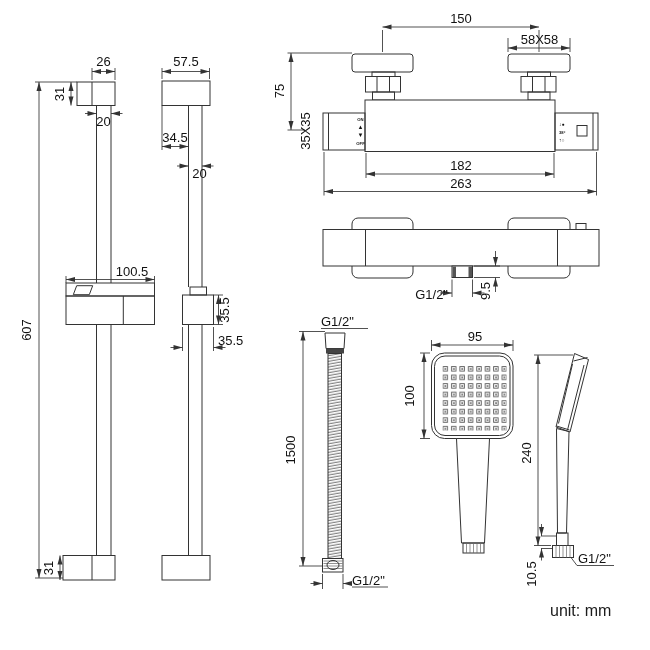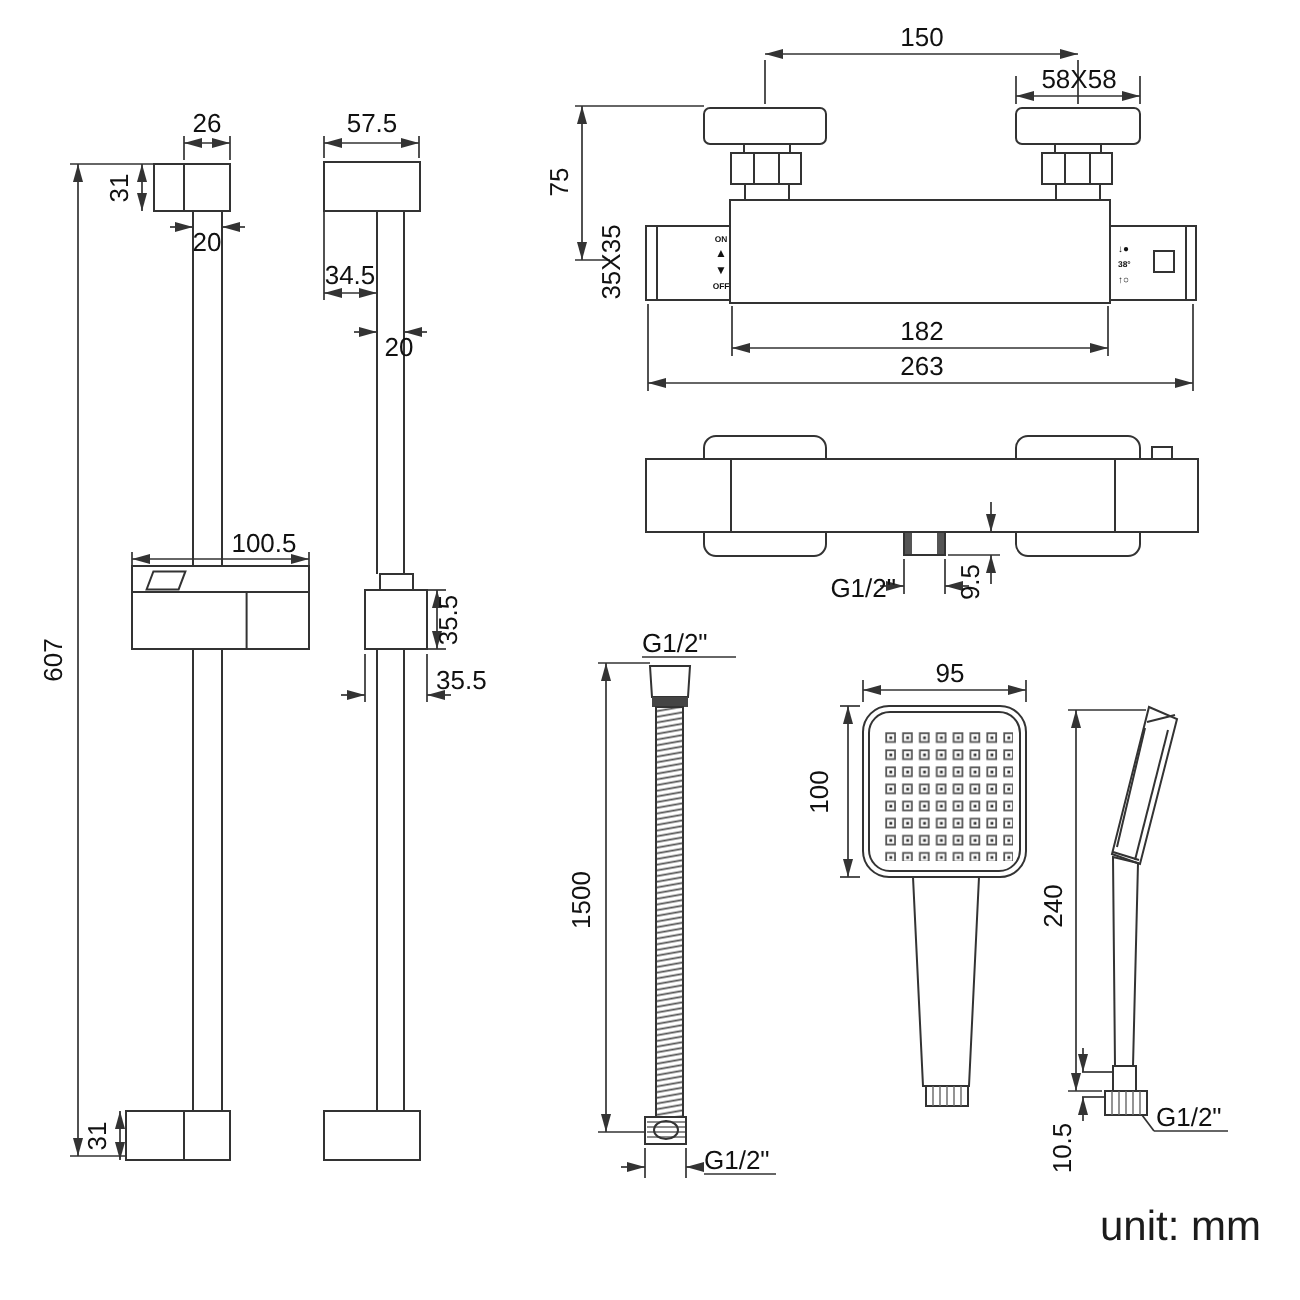--- a/index.html
+++ b/index.html
@@ -7,21 +7,21 @@
          font-family:"Liberation Sans",sans-serif;}
   svg text{font-family:"Liberation Sans",sans-serif;fill:#111;}
   .d{font-size:13px;}
   .t42{font-size:4.2px;font-weight:bold;}
   .t5{font-size:5px;font-weight:bold;}
   .t6{font-size:6px;}
   .ln{fill:none;stroke:#333;stroke-width:1;}
   .lnf{fill:#fff;stroke:#333;stroke-width:1;}
   .dim{fill:none;stroke:#333;stroke-width:0.85;}
   .rib{stroke:#666;stroke-width:0.7;}
-  #unitnote{position:absolute;left:550px;top:602px;font-size:21px;color:#1c1c1c;}
+  #unitnote{position:absolute;left:550px;top:602px;font-size:16px;color:#1c1c1c;}
 </style>
 </head>
 <body>
 
 <div id="stage">
 <svg width="650" height="650" viewBox="0 0 650 650">
   <defs>
     <marker id="ar" viewBox="0 0 10 6" refX="9.5" refY="3" markerWidth="10" markerHeight="6" orient="auto-start-reverse" markerUnits="userSpaceOnUse">
       <path d="M0.5,0.5 L9.5,3 L0.5,5.5 Z" fill="#333"></path>
     </marker>

